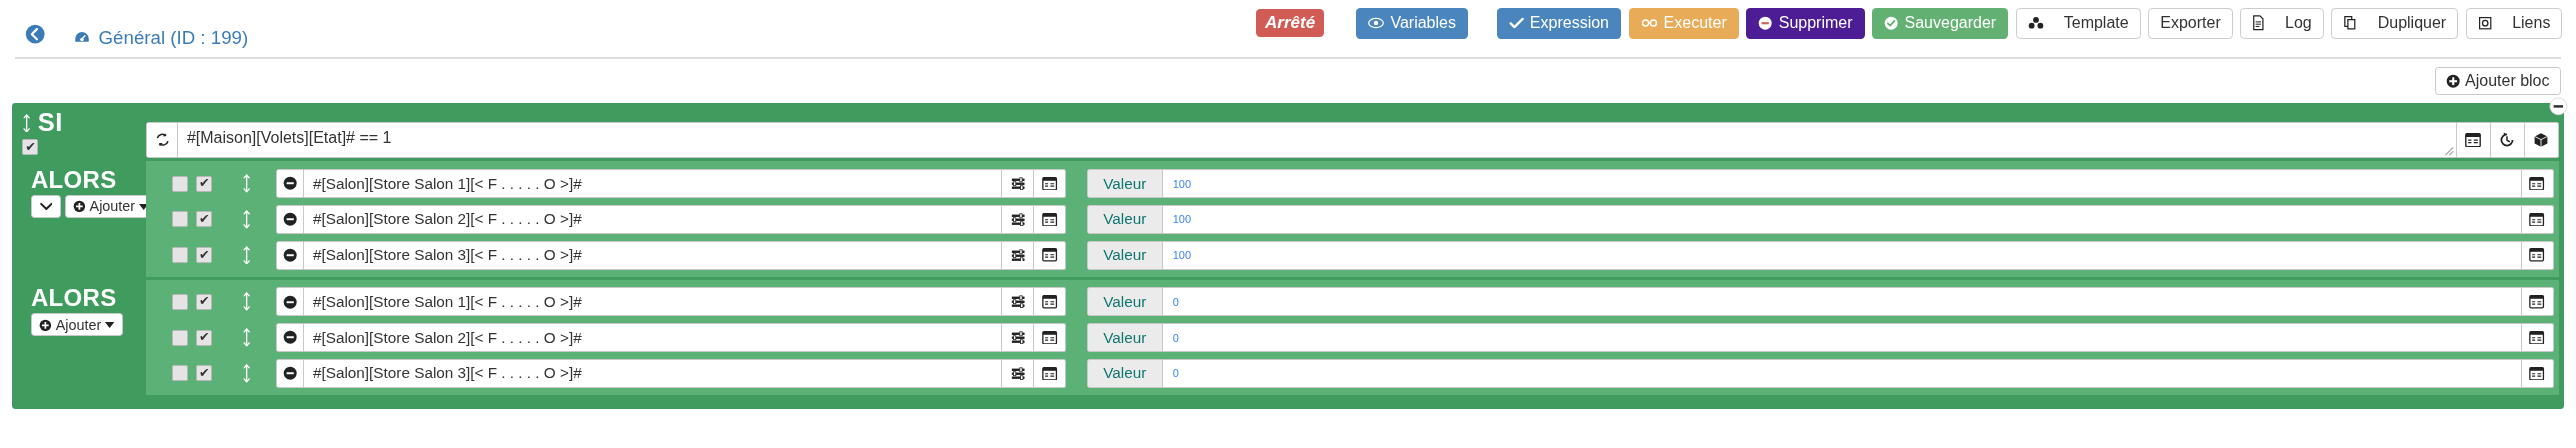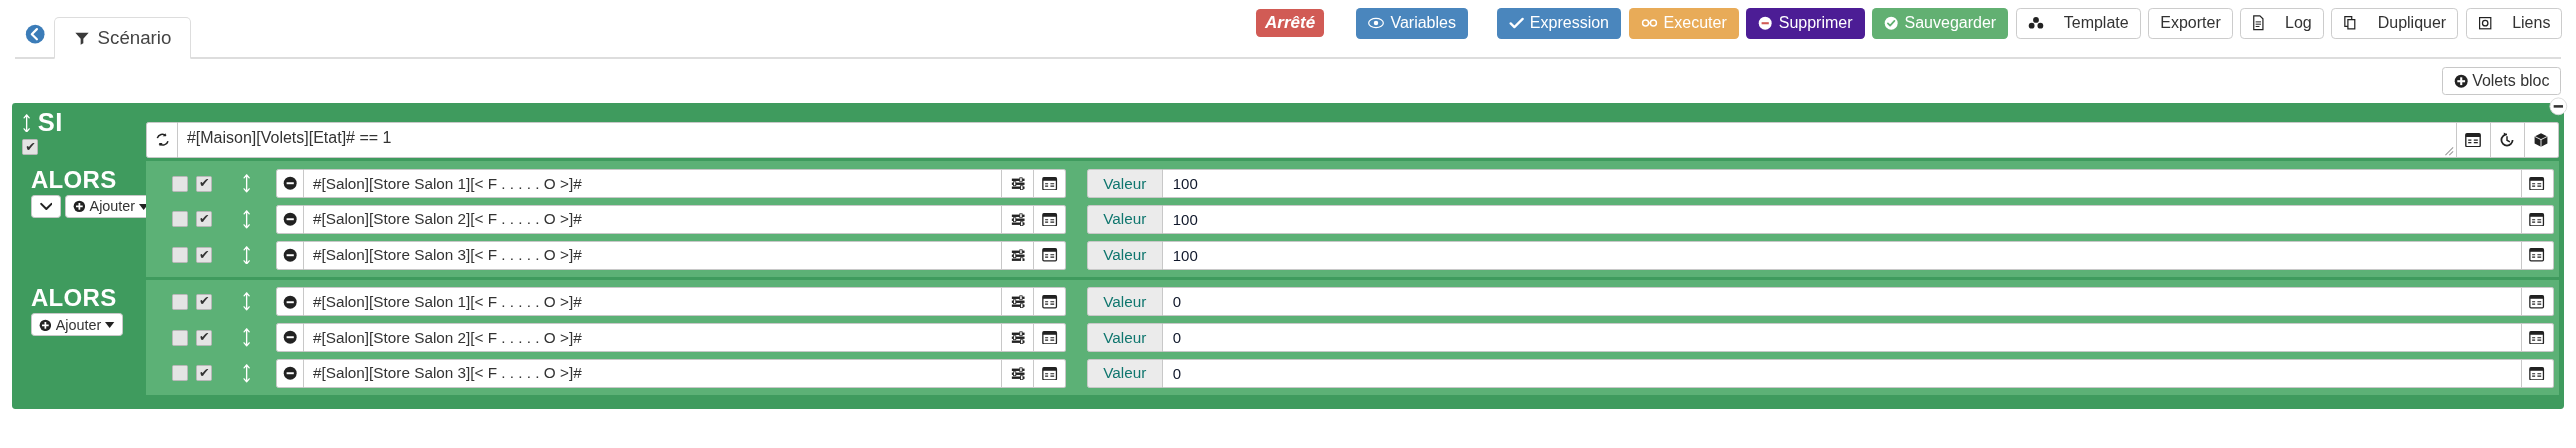--- a/index.html
+++ b/index.html
@@ -287,22 +287,22 @@
     color: #0f766e;
     white-space: nowrap;
   }
   .val-input {
     flex: 1 1 auto; min-width: 0;
     background: #ffffff;
     border: 0.8px solid #c8c8c8;
     border-left: none;
     display: flex; align-items: center;
     padding: 0 10.2px;
-    font-size: 15px;
-    color: #0f172a;
+    font-size: 11px;
+    color: #3b82f6;
   }
   .val-ico {
     width: 32px; flex: 0 0 32px;
     background: #fff;
     border: 0.8px solid #c8c8c8;
     border-left: none;
     border-radius: 0 2.5px 2.5px 0;
     display: flex; align-items: center; justify-content: center;
   }
   .branch-sep { height: 2.5px; background: #3f9b5e; }
@@ -314,29 +314,31 @@
 <div class="tabbar">
   <div class="back-btn">
     <span>
       <svg width="20.4" height="20.4" viewBox="0 0 24 24">
           <circle cx="12" cy="12" r="11" fill="#3b7cb8"></circle>
           <path d="M14 6l-6 6 6 6" fill="none" stroke="#fff" stroke-width="2.6" stroke-linecap="round" stroke-linejoin="round"></path>
         </svg>
     </span>
   </div>
 
-
-  <div class="tab active">
+  <div class="tab inactive">
     <span class="ticon">
-      <svg width="16" height="16" viewBox="0 0 24 24">
-          <path d="M2 4h20l-8 9v7l-4 2v-9z" fill="#3a3a3a"></path>
+      <svg width="18" height="18" viewBox="0 0 24 24">
+          <path d="M12 4a9 9 0 00-9 9v4h18v-4a9 9 0 00-9-9z" fill="#3b7cb8"></path>
+          <circle cx="12" cy="14" r="2.4" fill="#fff"></circle>
+          <path d="M12 13l4-4" stroke="#fff" stroke-width="1.8" stroke-linecap="round"></path>
         </svg>
     </span>
-    <span>Scénario</span>
+    <span>Général (ID : 199)</span>
   </div>
+
 
   <div class="toolbar">
     <span class="badge-stop">Arrêté</span>
 
     <button class="btn b-primary">
       <span>
           <svg width="16" height="12" viewBox="0 0 24 16">
             <ellipse cx="12" cy="8" rx="11" ry="7" fill="none" stroke="#fff" stroke-width="1.8"></ellipse>
             <circle cx="12" cy="8" r="3.4" fill="#fff"></circle>
           </svg>
@@ -433,21 +435,21 @@
 
 <div class="addblock-row">
   <button class="mini-btn" style="height:28px;font-size:16px;padding:0 10.2px;">
     <span>
         <svg width="14.4" height="14.4" viewBox="0 0 20 20">
           <circle cx="10" cy="10" r="9" fill="#222"></circle>
           <rect x="8.6" y="4.6" width="2.9" height="10.8" fill="#fff"></rect>
           <rect x="4.6" y="8.6" width="10.8" height="2.9" fill="#fff"></rect>
         </svg>
       </span>
-    <span>Volets bloc</span>
+    <span>Ajouter bloc</span>
   </button>
 </div>
 
 <div class="block">
 
   <div class="block-minus">
     <svg width="18.7" height="18.7" viewBox="0 0 20 20">
         <circle cx="10" cy="10" r="9" fill="#fff" stroke="#d9d9d9"></circle>
         <rect x="5" y="8.7" width="10" height="2.7" fill="#333"></rect>
       </svg>

